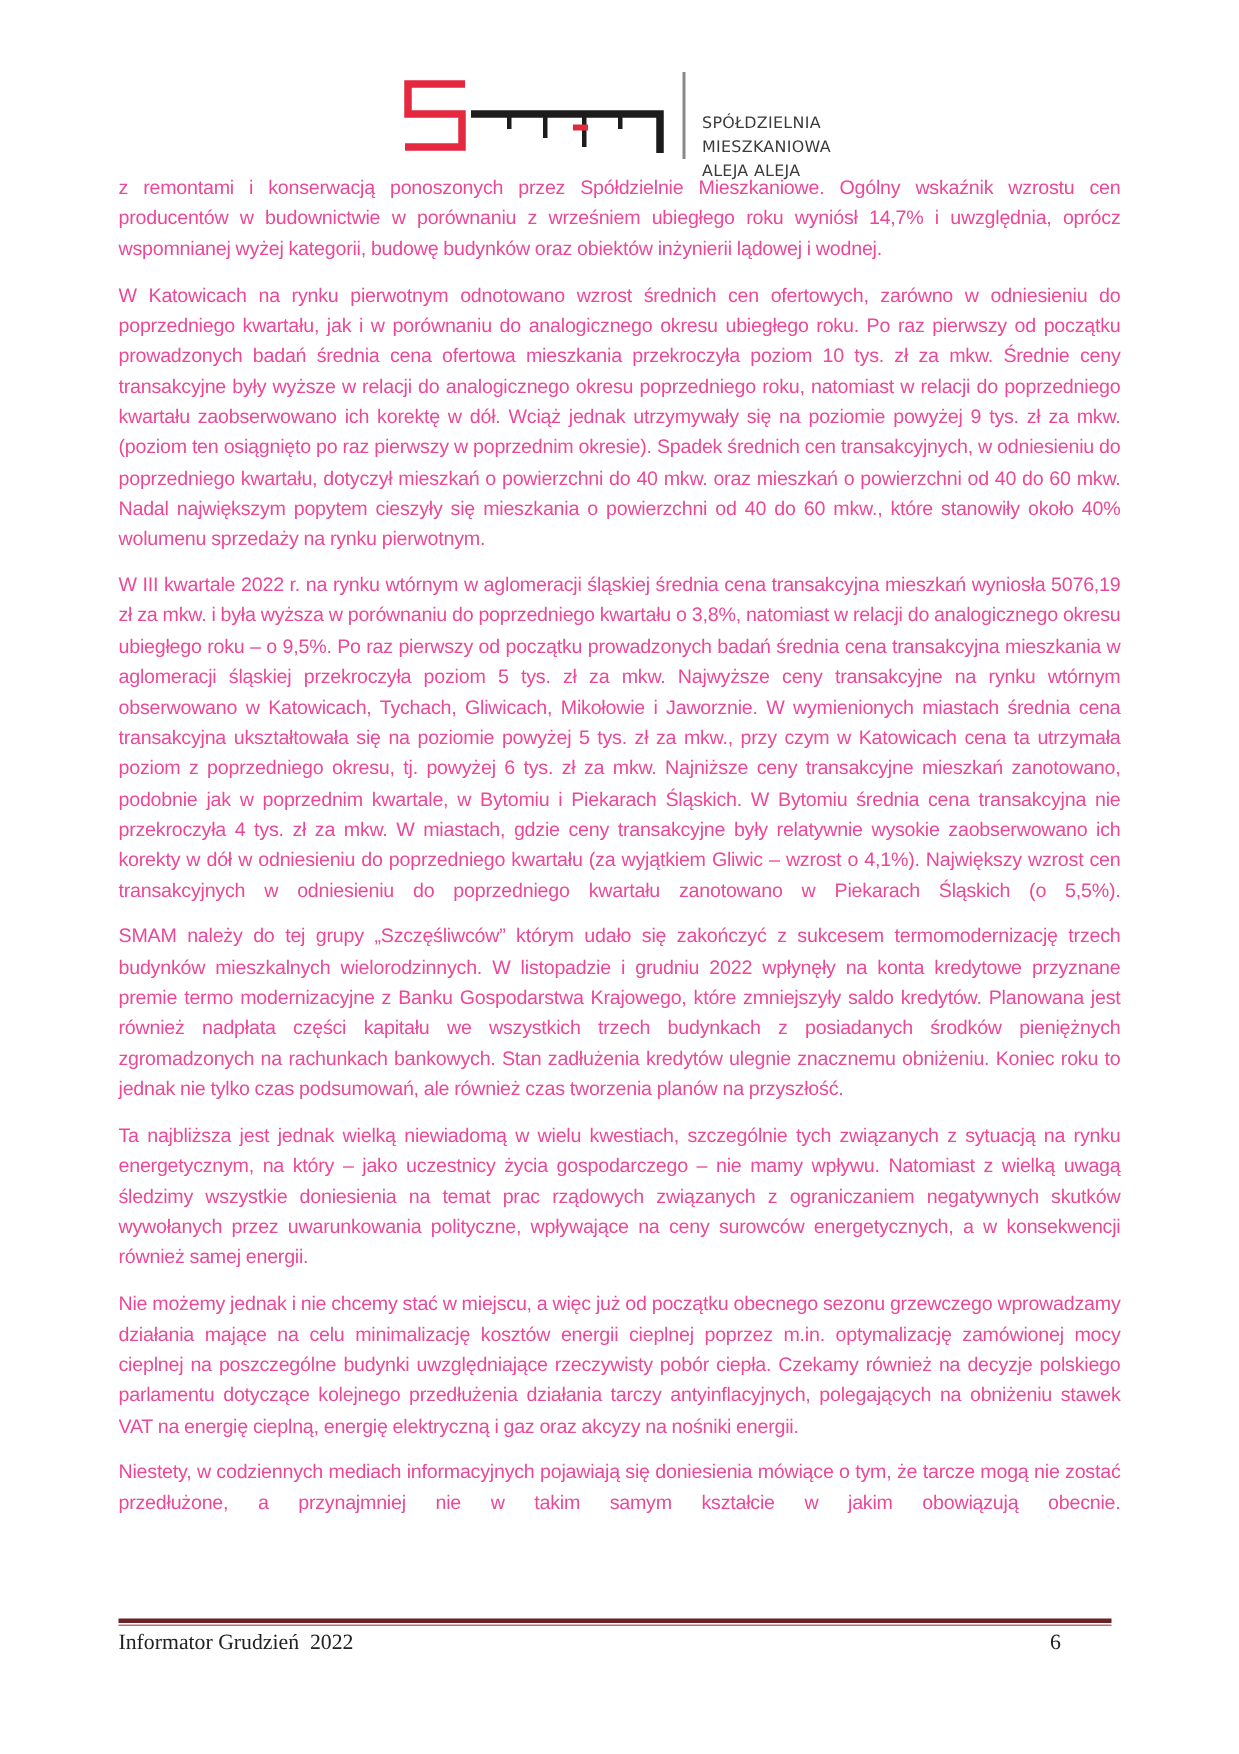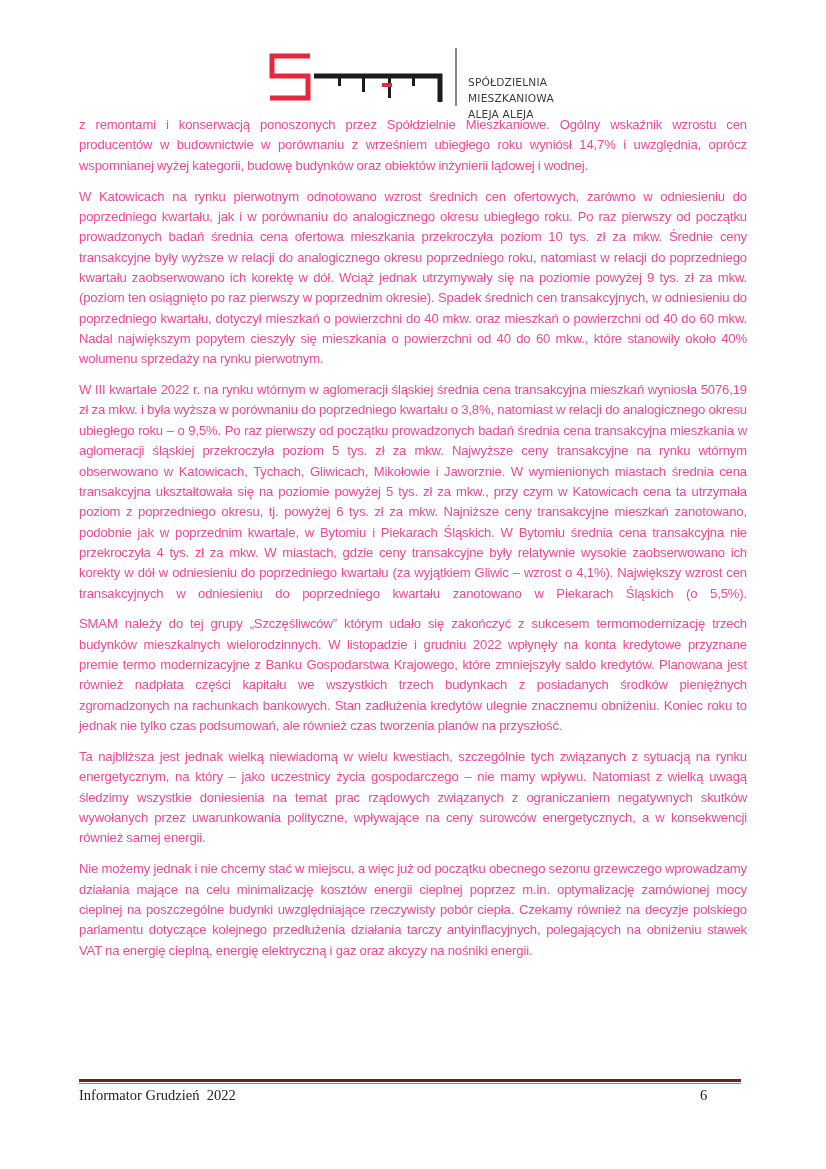--- a/index.html
+++ b/index.html
@@ -55,19 +55,20 @@
     </div>
   </div>
 
   <div class="content">
     <p>z remontami i konserwacją ponoszonych przez Spółdzielnie Mieszkaniowe. Ogólny wskaźnik wzrostu cen producentów w budownictwie w porównaniu z wrześniem ubiegłego roku wyniósł 14,7% i uwzględnia, oprócz wspomnianej wyżej kategorii, budowę budynków oraz obiektów inżynierii lądowej i wodnej.</p>
     <p>W Katowicach na rynku pierwotnym odnotowano wzrost średnich cen ofertowych, zarówno w odniesieniu do poprzedniego kwartału, jak i w porównaniu do analogicznego okresu ubiegłego roku. Po raz pierwszy od początku prowadzonych badań średnia cena ofertowa mieszkania przekroczyła poziom 10 tys. zł za mkw. Średnie ceny transakcyjne były wyższe w relacji do analogicznego okresu poprzedniego roku, natomiast w relacji do poprzedniego kwartału zaobserwowano ich korektę w dół. Wciąż jednak utrzymywały się na poziomie powyżej 9 tys. zł za mkw. (poziom ten osiągnięto po raz pierwszy w poprzednim okresie). Spadek średnich cen transakcyjnych, w odniesieniu do poprzedniego kwartału, dotyczył mieszkań o powierzchni do 40 mkw. oraz mieszkań o powierzchni od 40 do 60 mkw. Nadal największym popytem cieszyły się mieszkania o powierzchni od 40 do 60 mkw., które stanowiły około 40% wolumenu sprzedaży na rynku pierwotnym.</p>
     <p class="stretch">W III kwartale 2022 r. na rynku wtórnym w aglomeracji śląskiej średnia cena transakcyjna mieszkań wyniosła 5076,19 zł za mkw. i była wyższa w porównaniu do poprzedniego kwartału o 3,8%, natomiast w relacji do analogicznego okresu ubiegłego roku – o 9,5%. Po raz pierwszy od początku prowadzonych badań średnia cena transakcyjna mieszkania w aglomeracji śląskiej przekroczyła poziom 5 tys. zł za mkw.  Najwyższe ceny transakcyjne na rynku wtórnym obserwowano w Katowicach, Tychach, Gliwicach, Mikołowie i Jaworznie. W wymienionych miastach średnia cena transakcyjna ukształtowała się na poziomie powyżej 5 tys. zł za mkw., przy czym w Katowicach cena ta utrzymała poziom z poprzedniego okresu, tj. powyżej 6 tys. zł za mkw. Najniższe ceny transakcyjne mieszkań zanotowano, podobnie jak w poprzednim kwartale, w Bytomiu i Piekarach Śląskich. W Bytomiu średnia cena transakcyjna nie przekroczyła 4 tys. zł za mkw. W miastach, gdzie ceny transakcyjne były relatywnie wysokie zaobserwowano ich korekty w dół w odniesieniu do poprzedniego kwartału (za wyjątkiem Gliwic – wzrost o 4,1%). Największy wzrost cen transakcyjnych w odniesieniu do poprzedniego kwartału zanotowano w Piekarach Śląskich (o 5,5%).</p>
     <p>SMAM należy do tej grupy  „Szczęśliwców”  którym udało się zakończyć z sukcesem termomodernizację trzech budynków mieszkalnych wielorodzinnych. W listopadzie i grudniu 2022 wpłynęły na konta kredytowe przyznane premie termo modernizacyjne  z Banku Gospodarstwa Krajowego, które zmniejszyły saldo kredytów. Planowana jest również nadpłata części kapitału we wszystkich trzech budynkach z posiadanych środków pieniężnych zgromadzonych na rachunkach bankowych. Stan zadłużenia kredytów ulegnie znacznemu obniżeniu. Koniec roku to jednak nie tylko czas podsumowań, ale również czas tworzenia planów na przyszłość.</p>
     <p> Ta najbliższa jest jednak wielką niewiadomą w wielu kwestiach, szczególnie tych związanych z sytuacją na rynku energetycznym, na który – jako uczestnicy życia gospodarczego – nie mamy wpływu. Natomiast z wielką uwagą śledzimy wszystkie doniesienia na temat prac rządowych związanych z ograniczaniem negatywnych skutków wywołanych przez uwarunkowania polityczne, wpływające na ceny surowców energetycznych, a w konsekwencji również samej energii.</p>
     <p>Nie możemy jednak i nie chcemy stać w miejscu, a więc już od początku obecnego sezonu grzewczego wprowadzamy działania mające na celu minimalizację kosztów energii cieplnej poprzez m.in. optymalizację zamówionej mocy cieplnej na poszczególne budynki uwzględniające rzeczywisty pobór ciepła. Czekamy również na decyzje polskiego parlamentu dotyczące kolejnego przedłużenia działania tarczy antyinflacyjnych, polegających na obniżeniu stawek VAT na energię cieplną, energię elektryczną i gaz oraz akcyzy na nośniki energii.</p>
+    <p class="stretch">Niestety, w codziennych mediach informacyjnych pojawiają się doniesienia mówiące o tym, że tarcze mogą nie zostać przedłużone, a przynajmniej nie w takim samym kształcie w jakim obowiązują obecnie.</p>
   </div>
 
   <div class="rule thick"></div>
   <div class="rule thin"></div>
   <div class="footer-left">Informator Grudzień  2022</div>
   <div class="footer-right">6</div>
 </div>
 
 </body></html>

